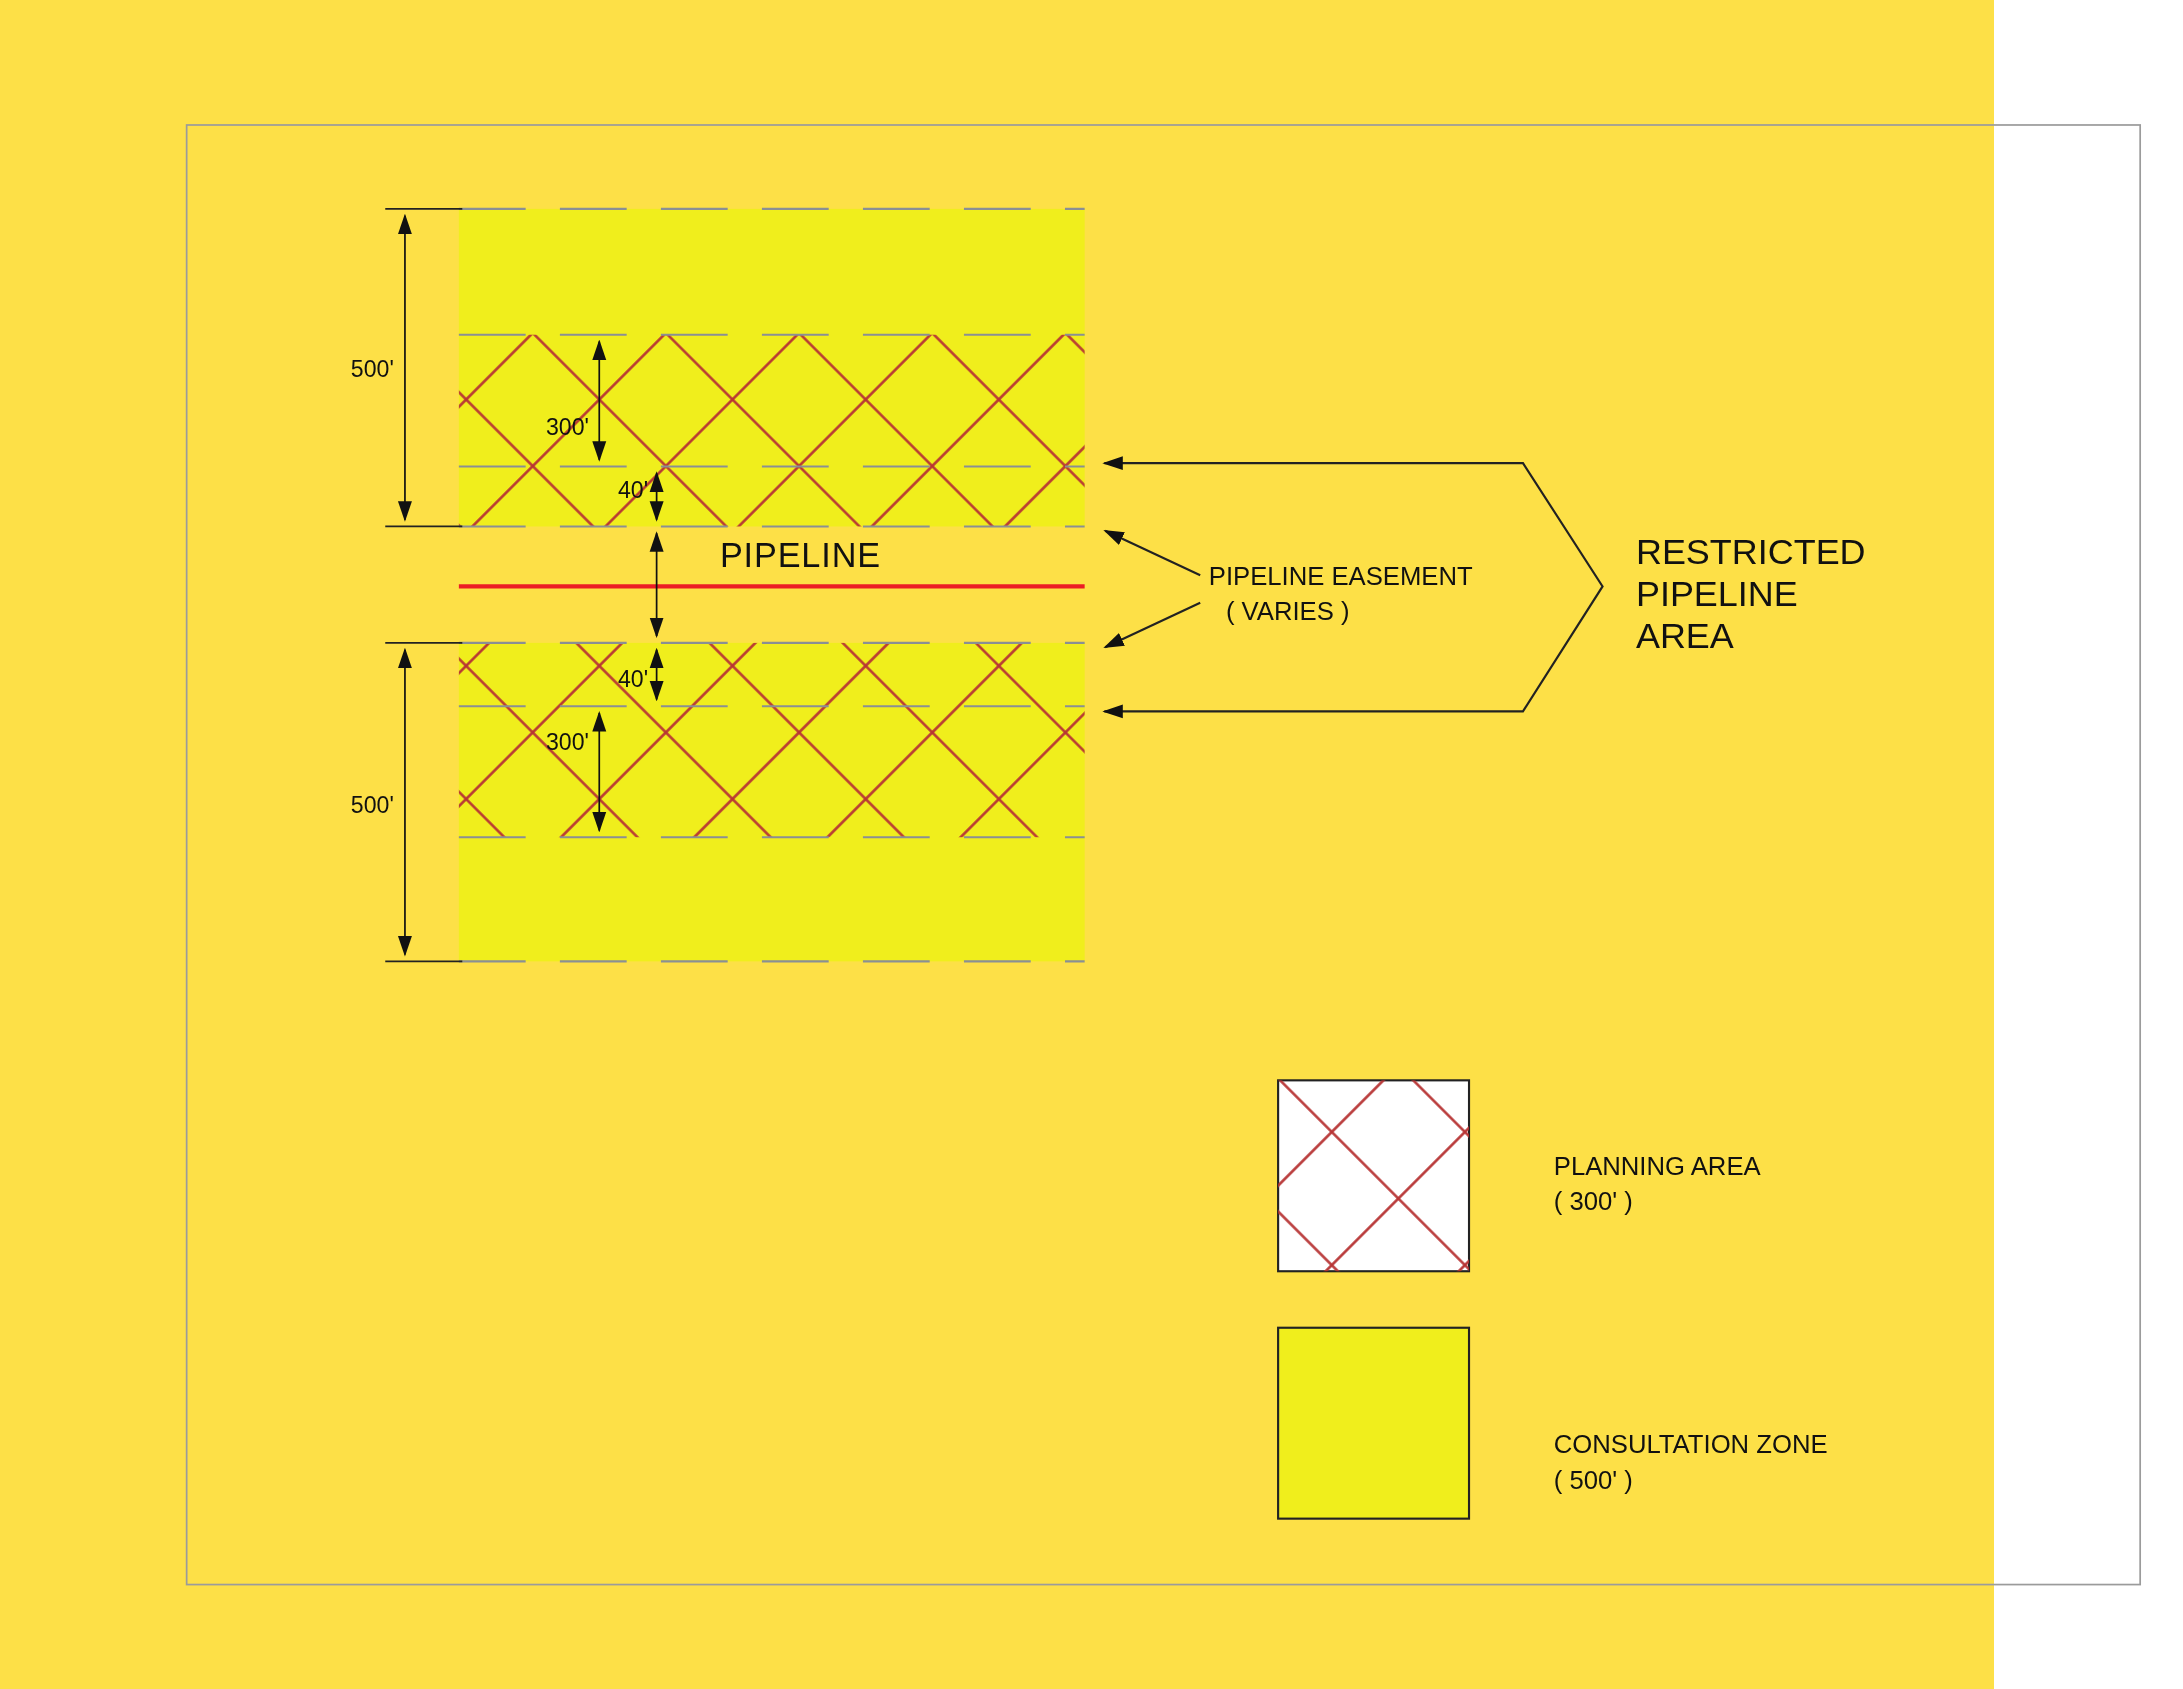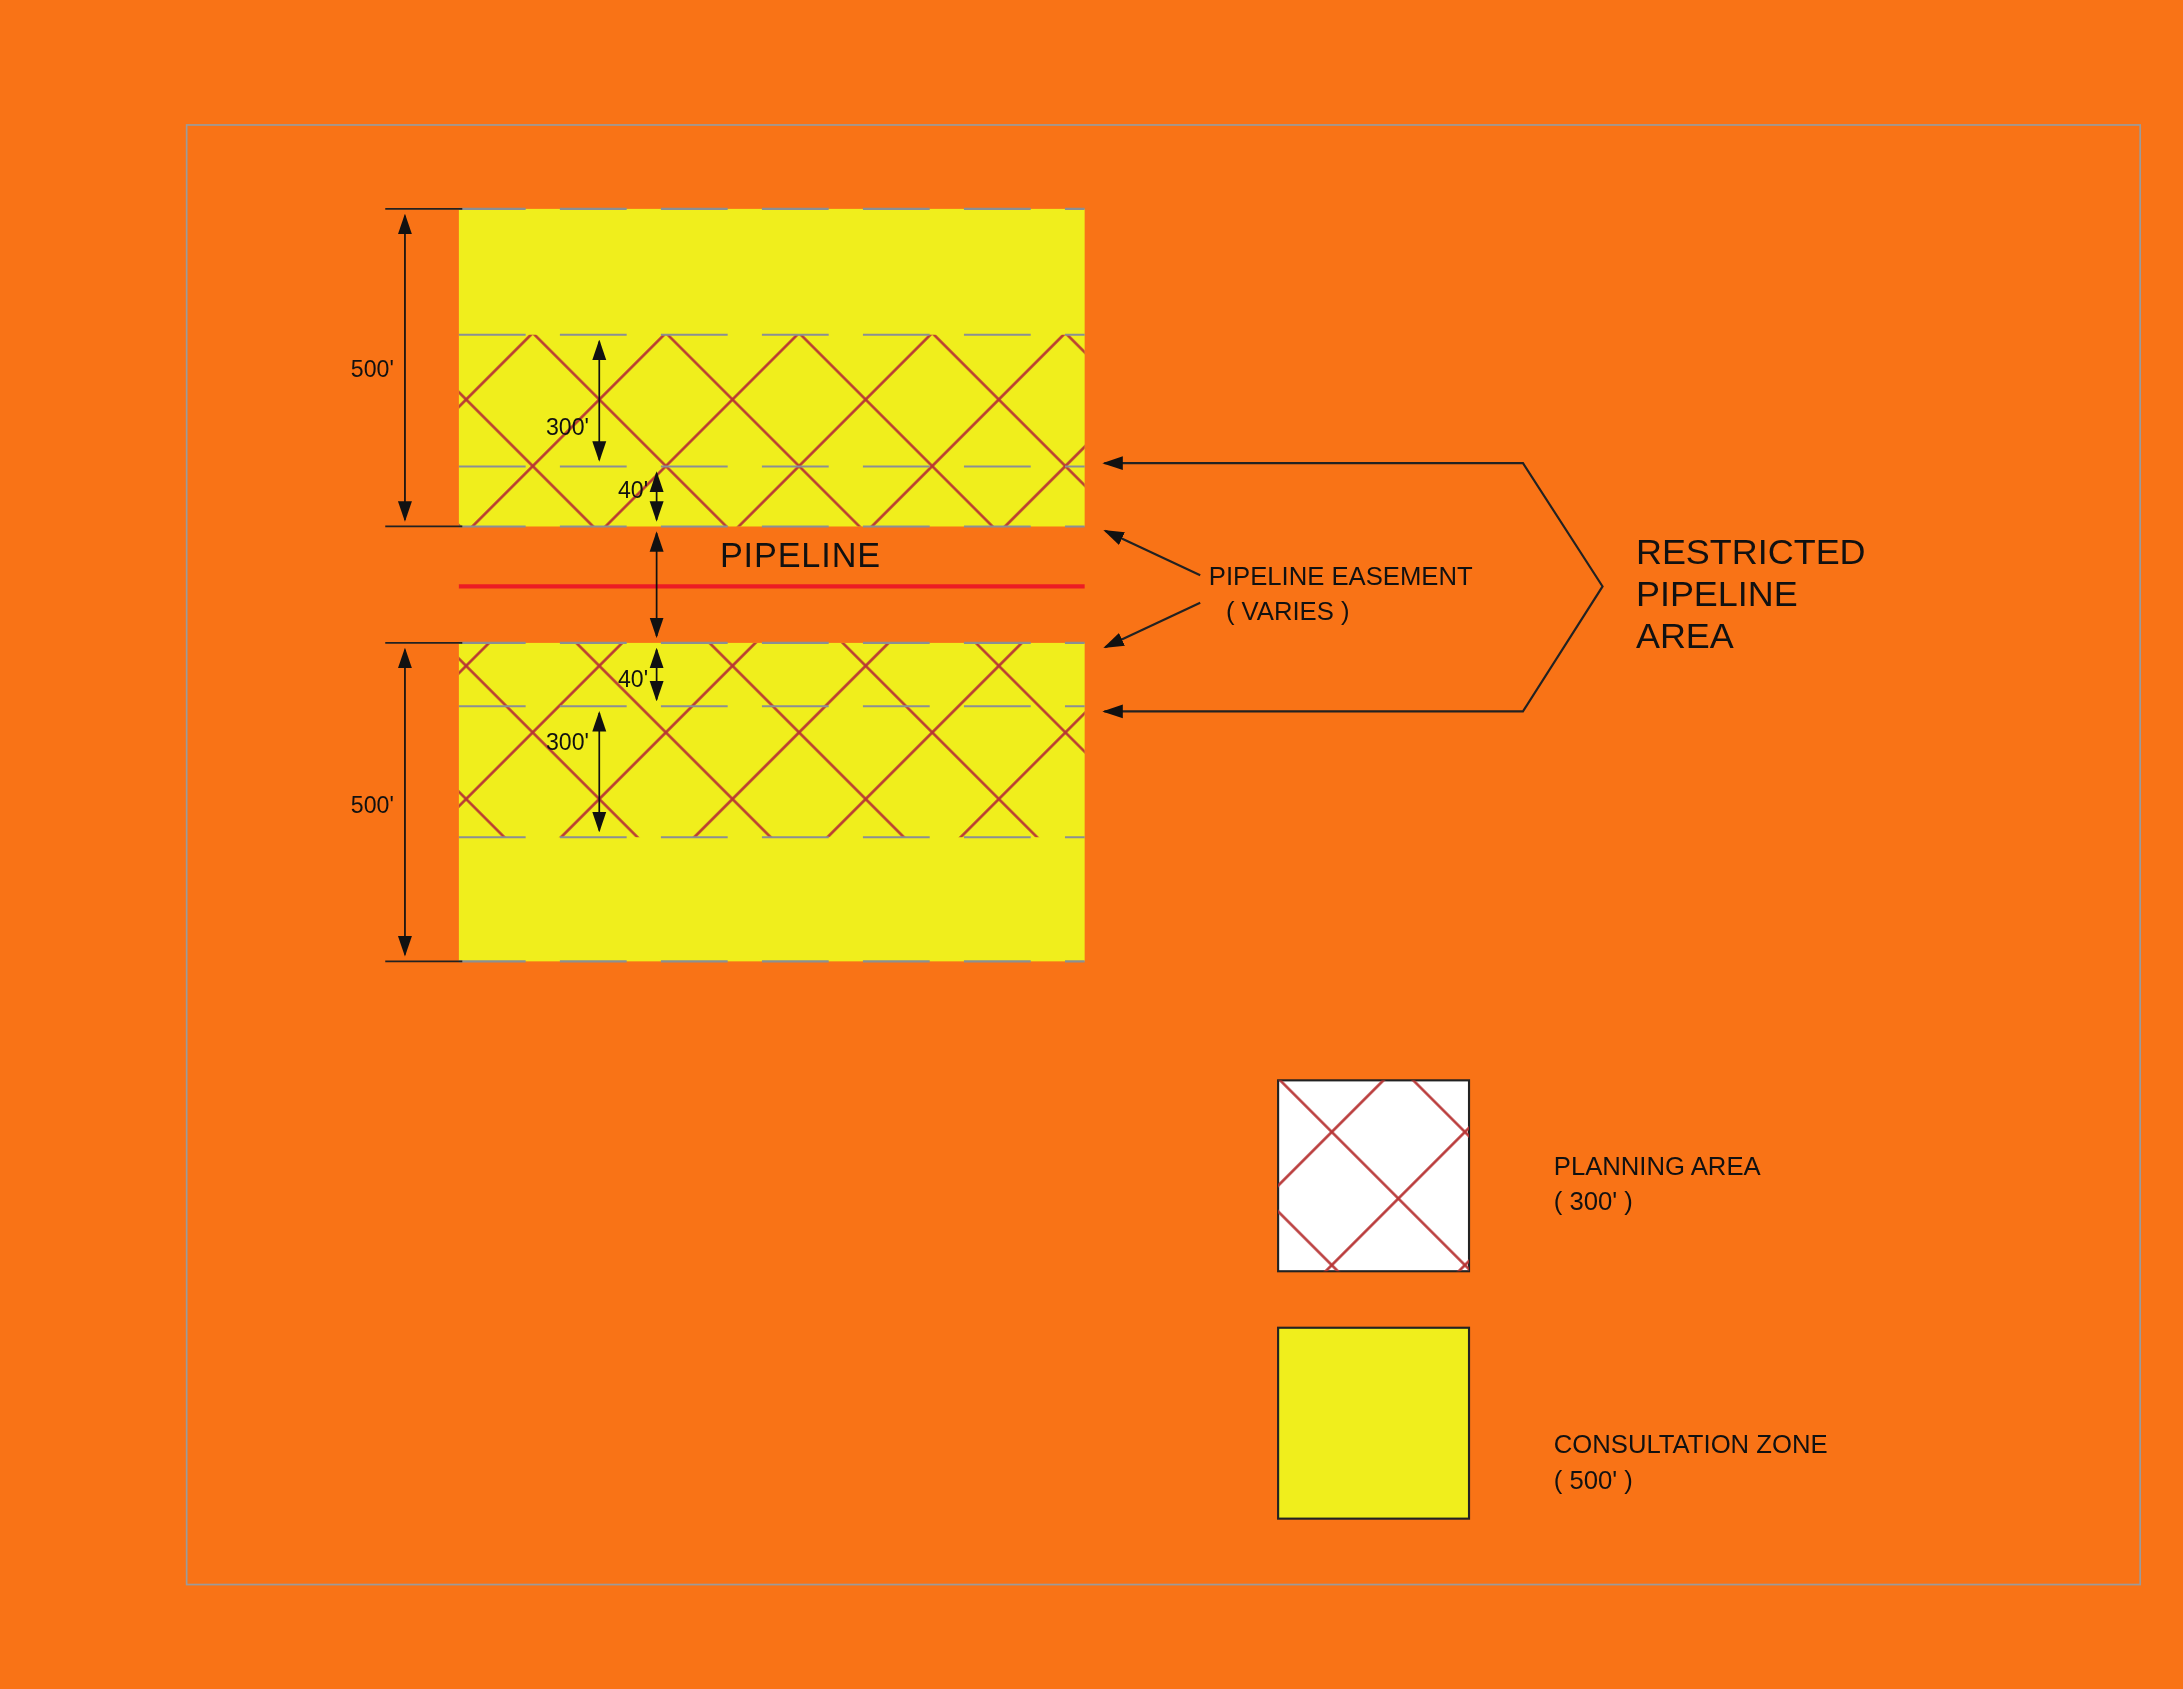--- a/index.html
+++ b/index.html
@@ -1,20 +1,20 @@
 <!DOCTYPE html>
 <html style="font-size:13.7px"><head>
 <meta charset="utf-8">
 <style>
   html, body { margin: 0; padding: 0; background: #ffffff; }
   .page {
     position: relative;
-    width: 2183px;
+    width: 1994px;
     height: 1689px;
-    background: #f97316;
+    background: #fde047;
     font-family: "Liberation Sans", sans-serif;
   }
   svg { display: block; }
   text {
     font-family: "Liberation Sans", sans-serif;
     fill: #111111;
   }
   .dim-label { font-size: 27px; }
   .pipeline-label { font-size: 40px; letter-spacing: 1px; }
   .easement-label { font-size: 30px; }

